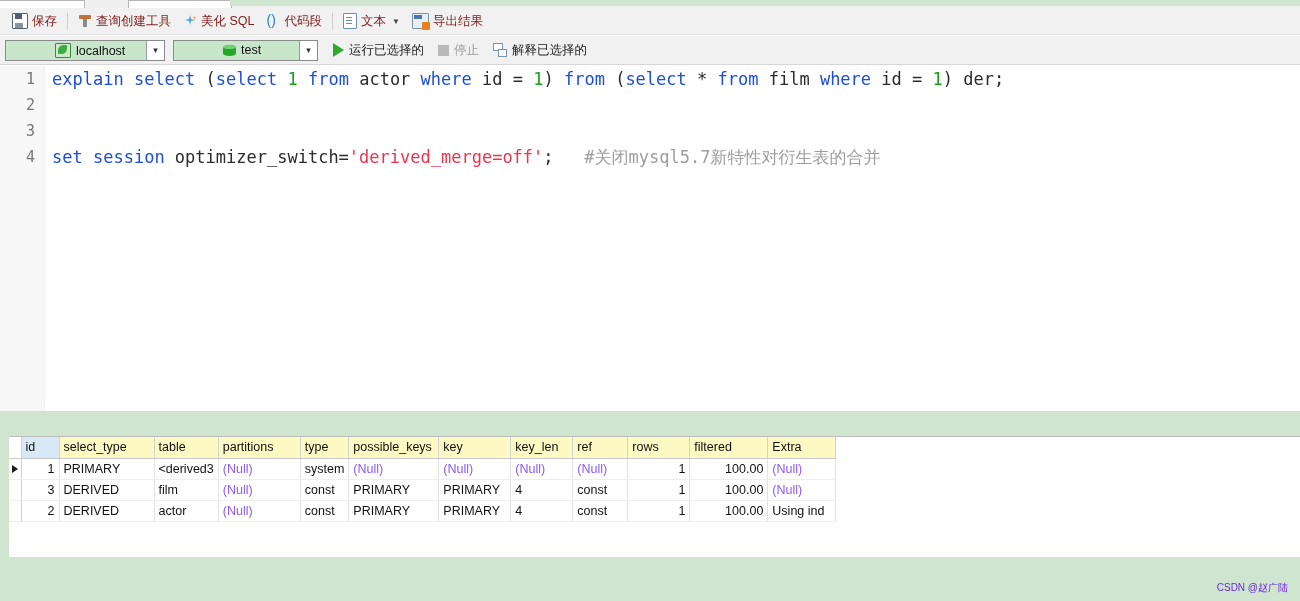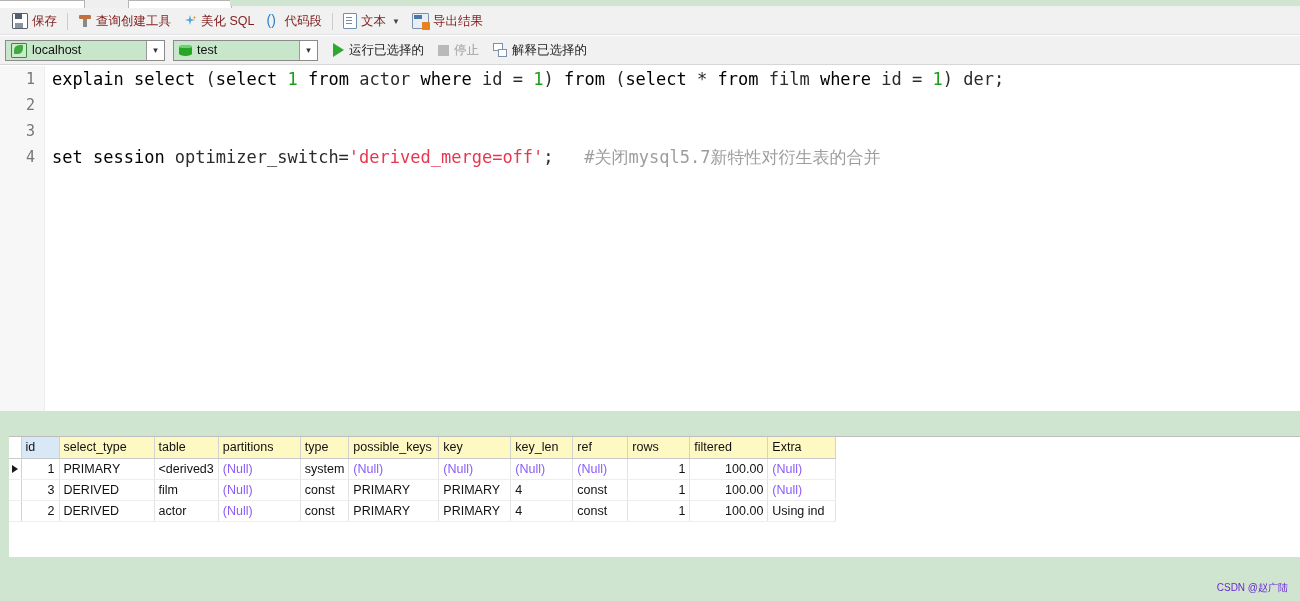--- a/index.html
+++ b/index.html
@@ -129,24 +129,25 @@
     align-items: center;
     box-sizing: border-box;
     margin-right: 8px;
   }
   .combo .combo-text {
     flex: 1;
     padding-left: 5px;
     font-size: 12.5px;
     color: #111;
     display: flex;
-    align-items: center;
+    align-items: flex-end;
     gap: 5px;
     overflow: hidden;
     white-space: nowrap;
+    margin-left: 44px;
   }
   .combo .combo-btn {
     width: 17px; height: 19px;
     background: #ffffff;
     border-left: 1px solid #9a9a9a;
     display: flex; align-items: center; justify-content: center;
     font-size: 9px; color: #333;
   }
   .combo-host { width: 160px; }
   .combo-db { width: 145px; }
@@ -201,21 +202,21 @@
     color: #777;
   }
   .codearea {
     position: absolute; left: 44px; top: 0;
     right: 0; height: 345px;
     font-family: "DejaVu Sans Mono", "Liberation Mono", monospace;
     font-size: 17px;
     white-space: pre;
   }
   .codeline { height: 26px; line-height: 26px; padding-left: 8px; }
-  .kw { color: #000000; }
+  .kw { color: #1d4ed8; }
   .num { color: #19a019; }
   .pln { color: #2b2b2b; }
   .str { color: #e8364f; }
   .cmt { color: #9d9d9d; }
 
   
   .respane {
     position: absolute;
     left: 0; top: 411px;
     width: 1300px; height: 190px;

